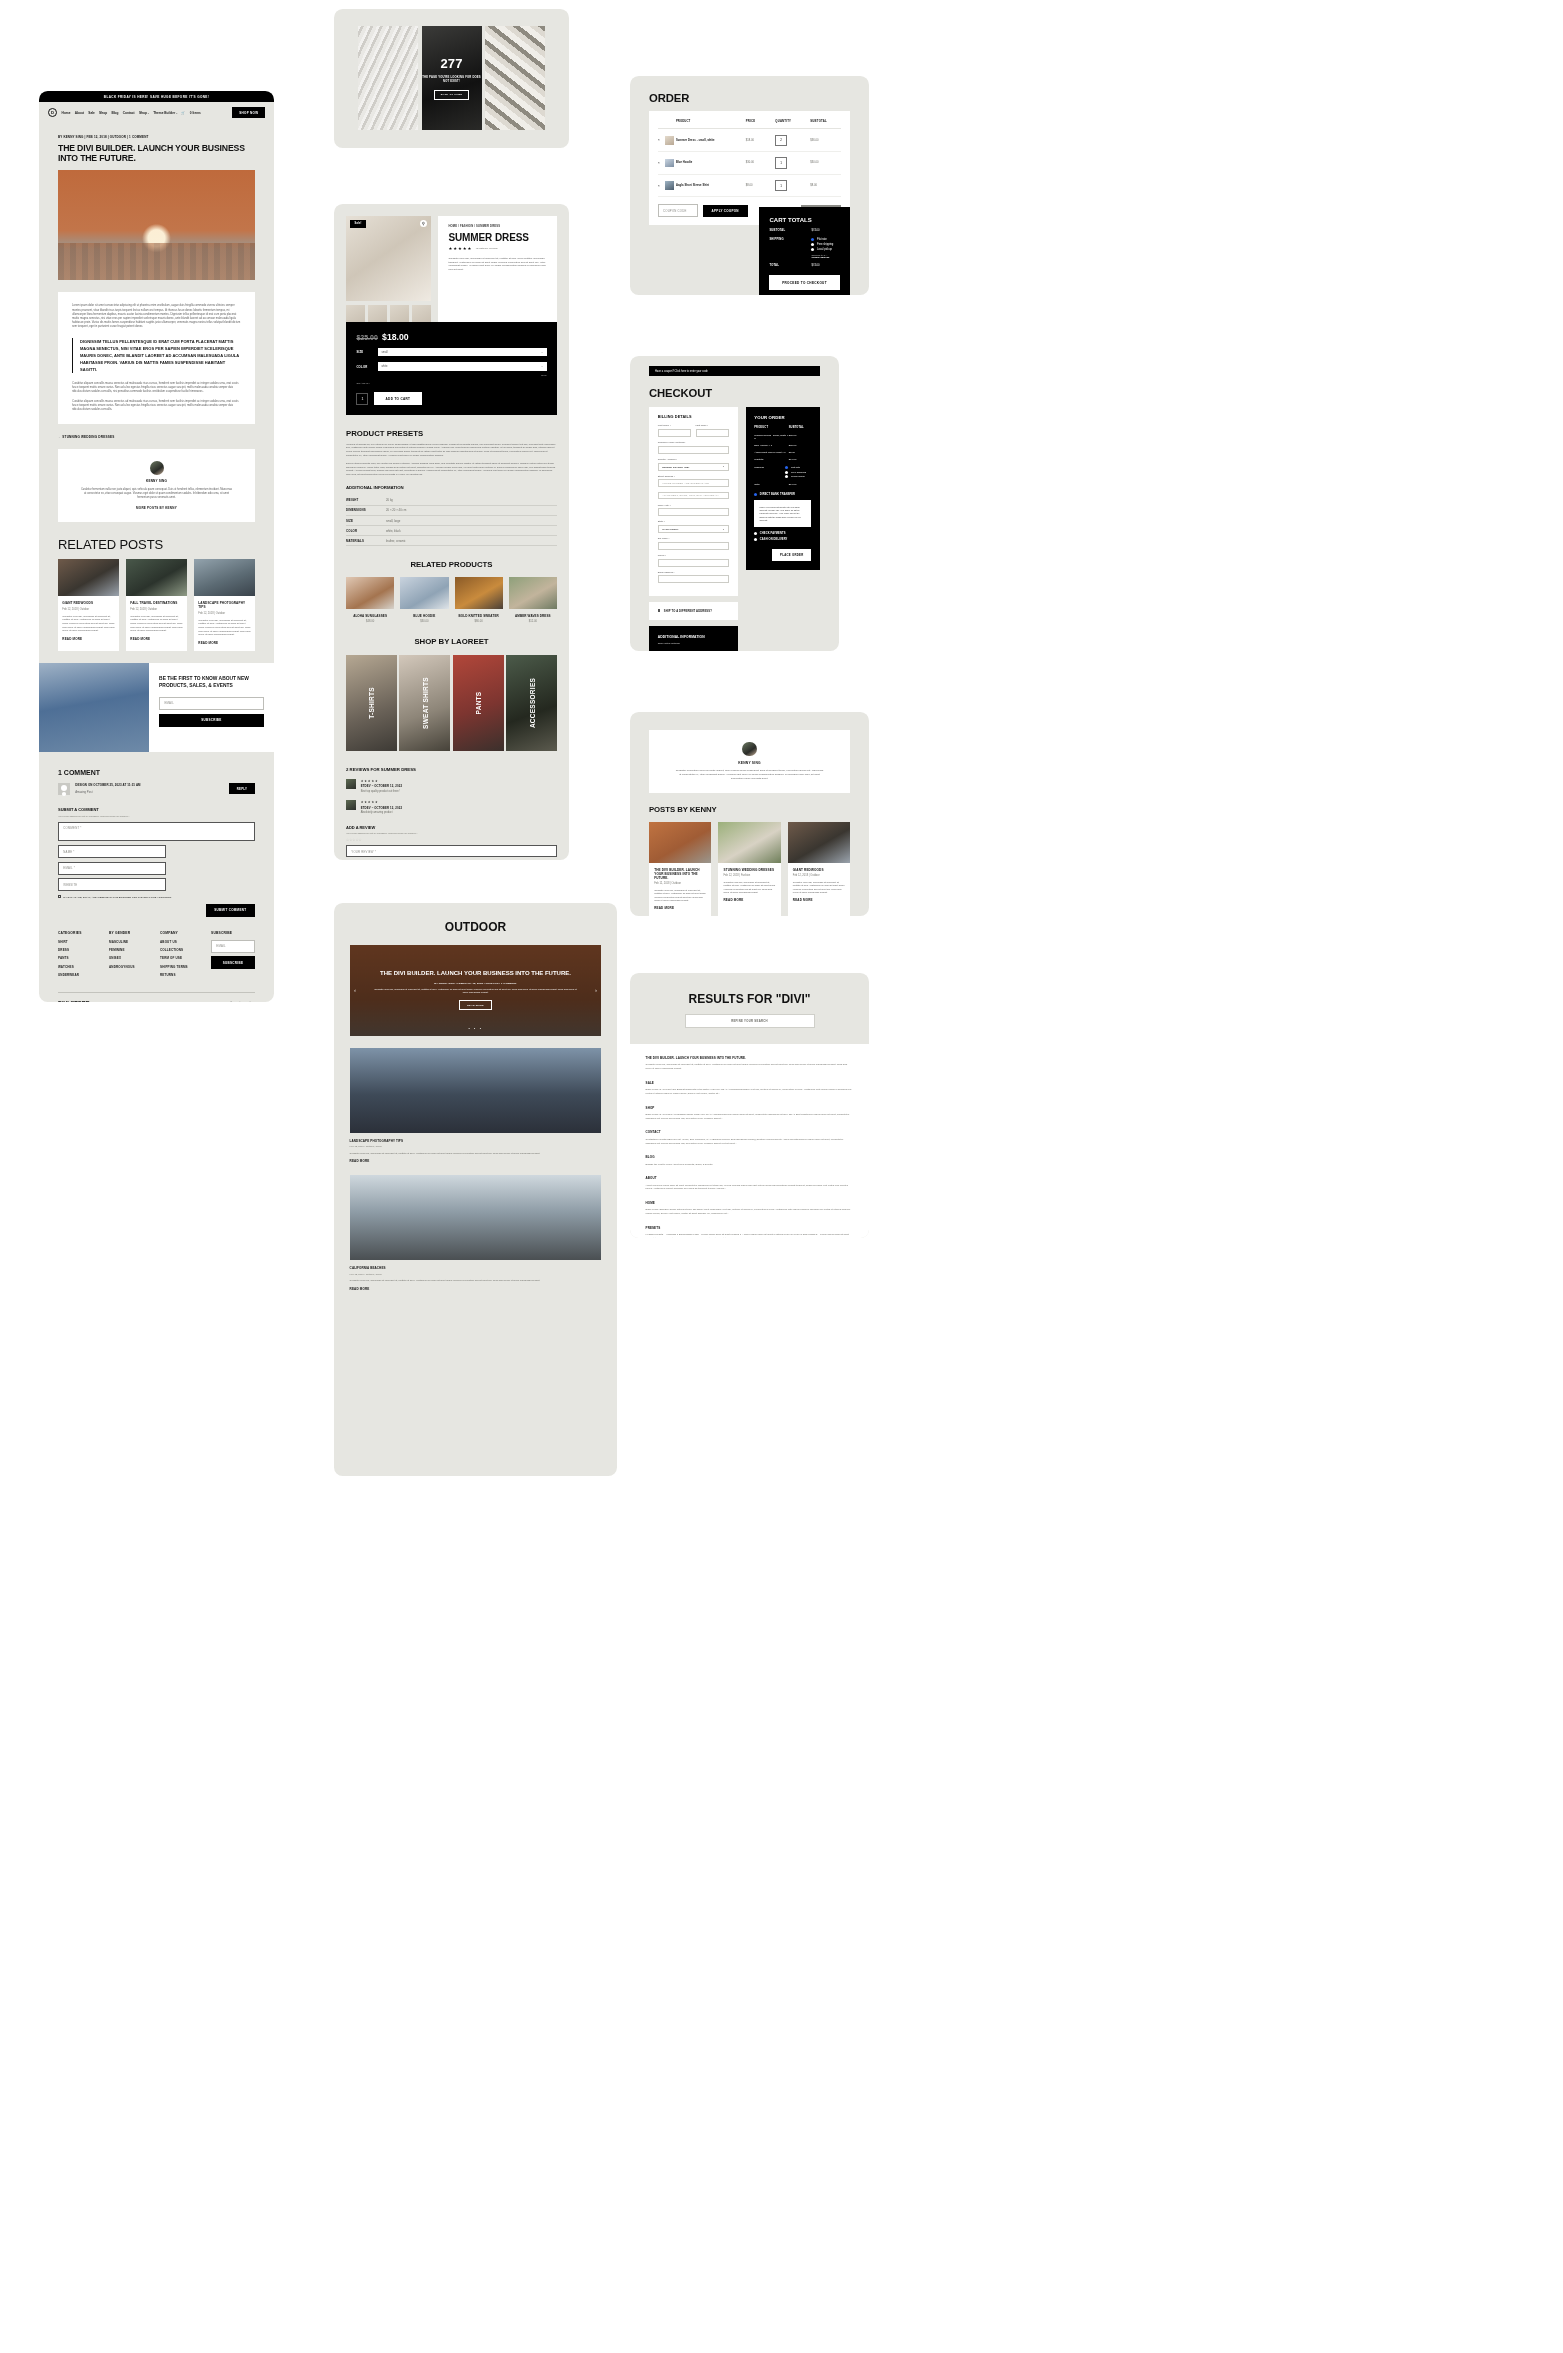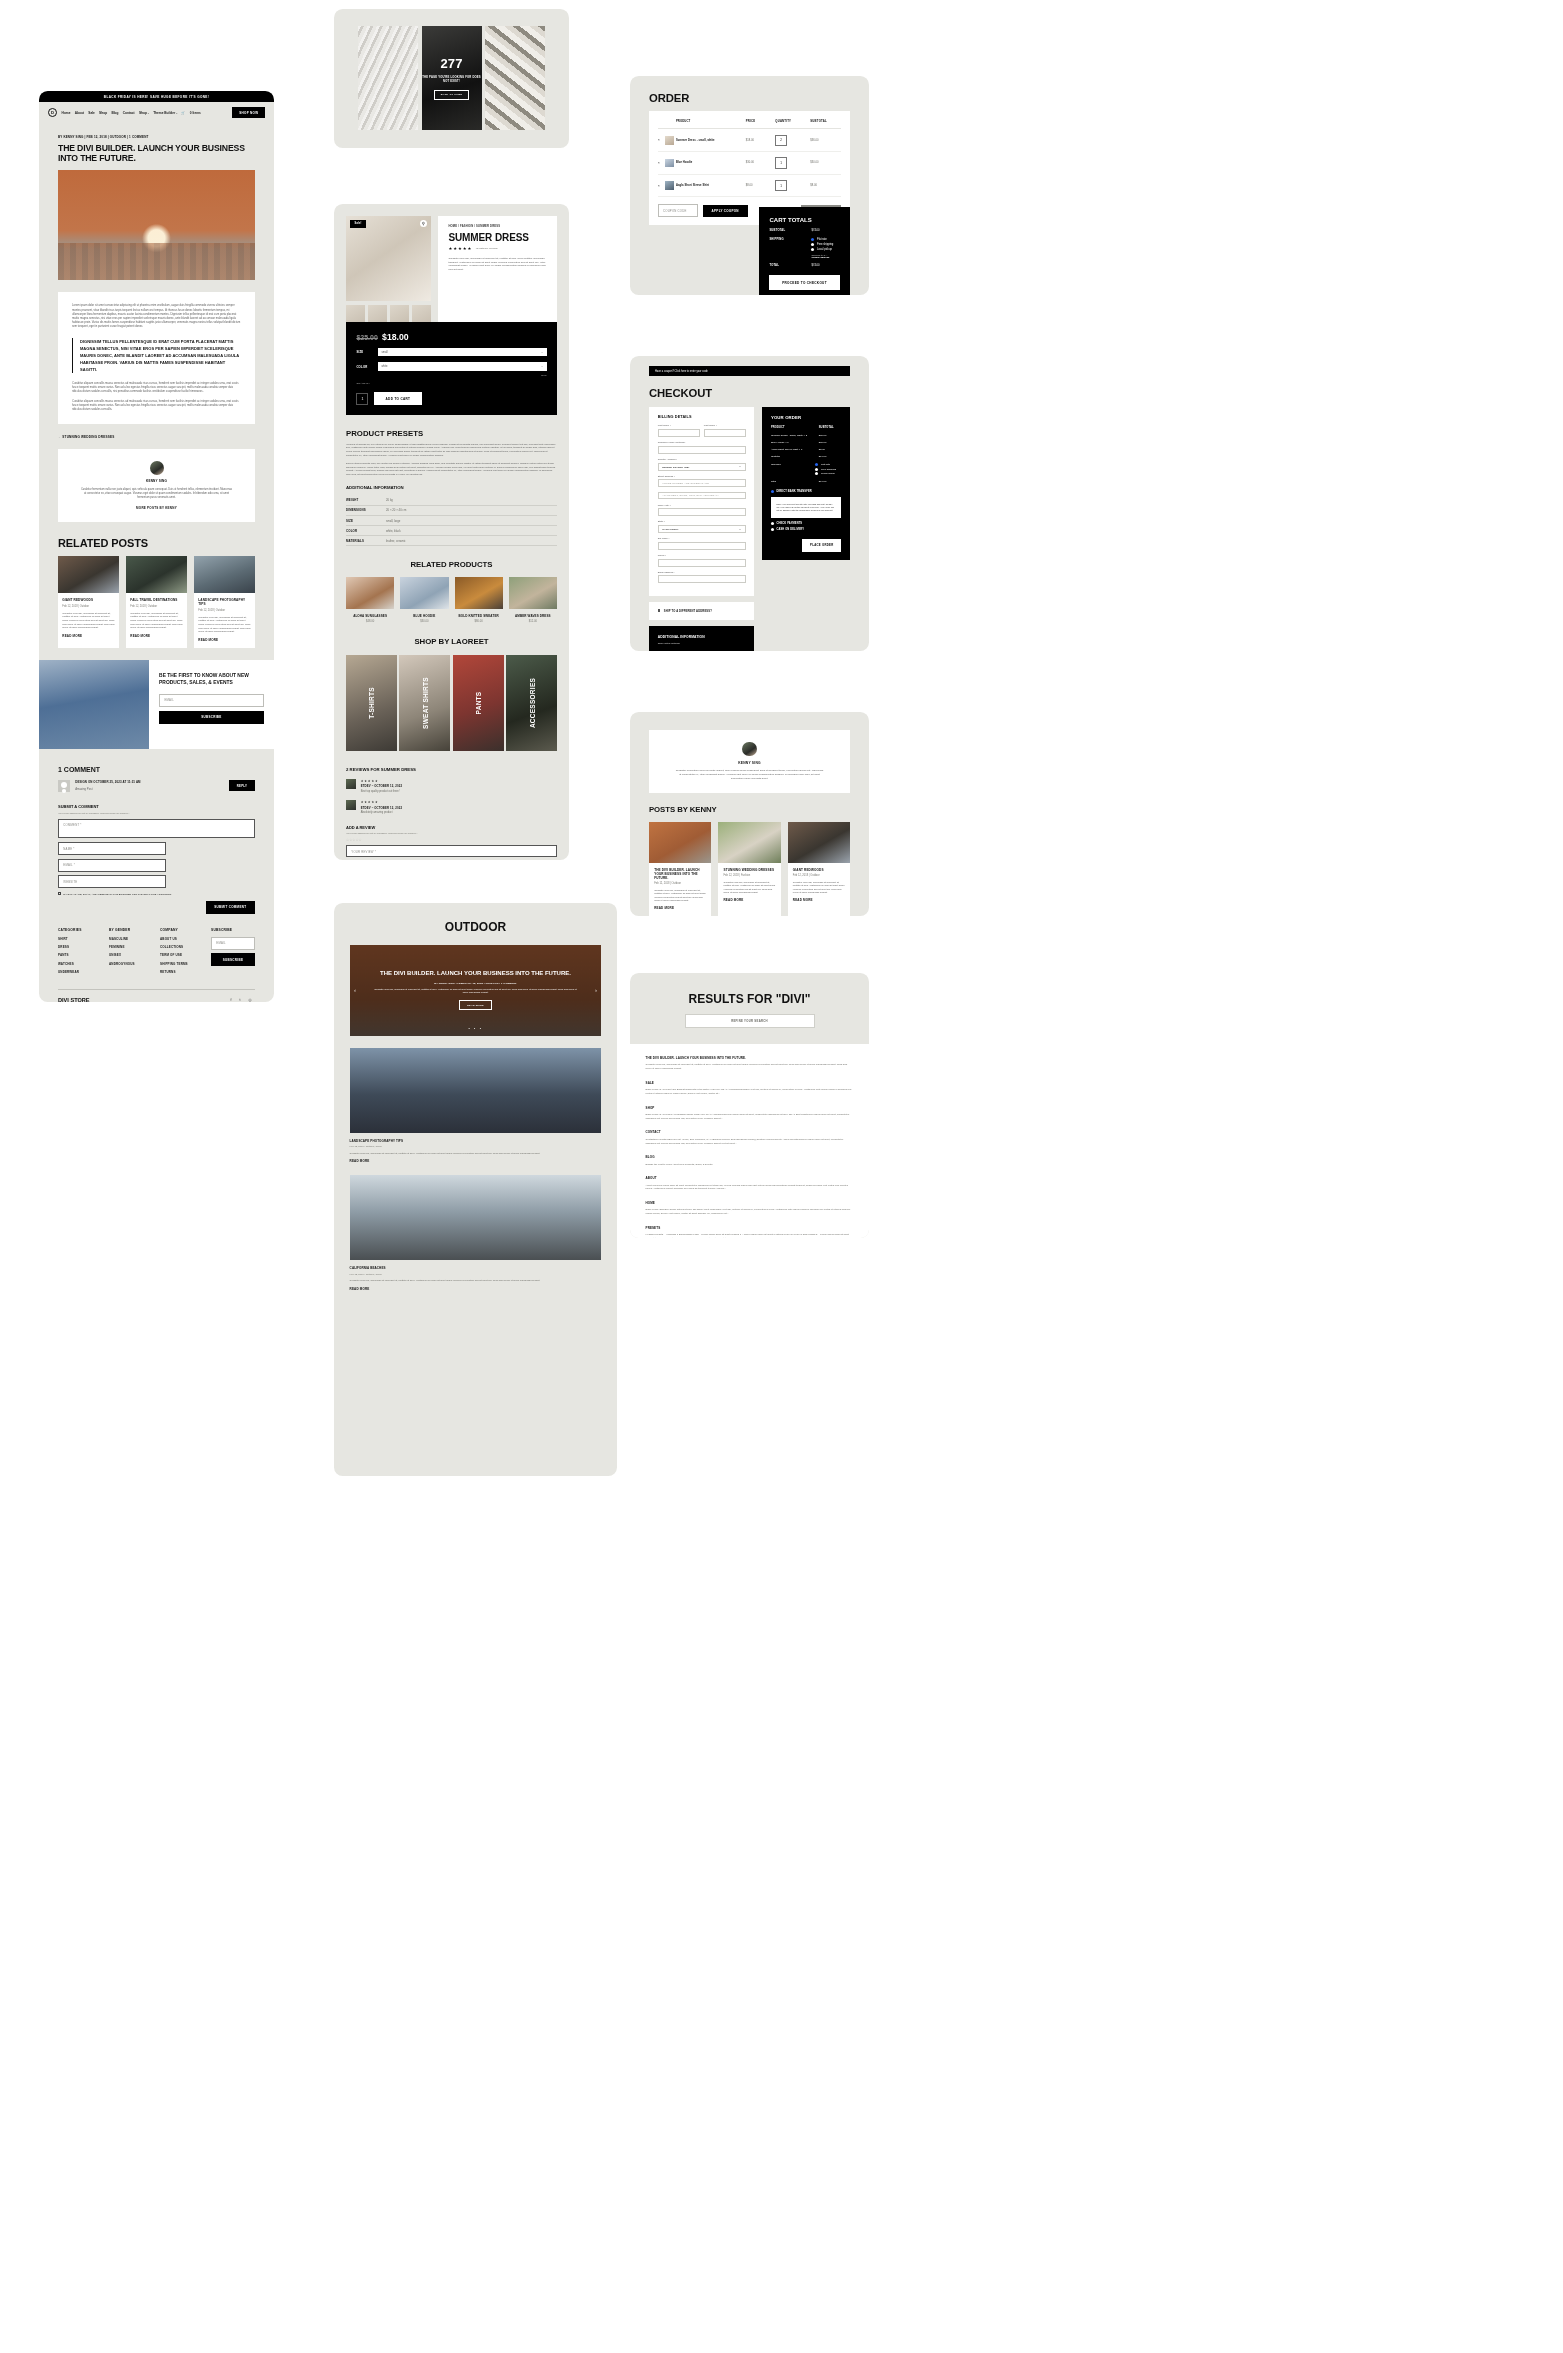--- a/index.html
+++ b/index.html
@@ -32,21 +32,21 @@
     position:relative;overflow:hidden;}
   .hero-img::after{content:"";position:absolute;left:0;right:0;bottom:0;height:34%;
     background:repeating-linear-gradient(90deg,#8d5637 0 6px,#a8653f 6px 12px);opacity:.55;}
   .panel{background:#fff;padding:12px 14px;margin-top:12px;}
   .bq{border-left:1.7px solid #111;padding-left:7px;margin:8.7px 0;}
   .bq p{font-size:4px;font-weight:bold;line-height:1.75;letter-spacing:.01em;}
   .prev-link{font-size:3.1px;font-weight:bold;letter-spacing:.06em;margin-top:10.4px;}
   .author-box{background:#fff;text-align:center;padding:12px 22.6px;margin-top:10.4px;}
   .avatar{width:14px;height:14px;border-radius:50%;margin:0 auto;
     background:linear-gradient(145deg,#6d7a63,#2a2c28 60%,#ccb49c);}
-  .rel-head{font-size:11px;font-weight:bold;margin-top:15.6px;letter-spacing:-.01em;}
+  .rel-head{font-size:13px;font-weight:normal;margin-top:15.6px;letter-spacing:-.01em;}
   .rel-grid{display:flex;gap:7px;margin-top:7px;}
   .rel-item{flex:1;background:#fff;}
   .rel-thumb{height:37px;}
   .rel-body{padding:5.2px 4.3px 6px;}
   .rel-t{font-size:3.1px;font-weight:bold;letter-spacing:.04em;}
   .rel-d{font-size:2.6px;color:#7a7a74;margin:2.6px 0 3.5px;}
   .rel-more{font-size:3px;font-weight:bold;letter-spacing:.06em;margin-top:3.5px;}
   .cta-row{display:flex;margin-top:12px;height:89px;}
   .cta-img{flex:1.05;background:linear-gradient(170deg,#9fb2c6,#4e6f96 45%,#6e8aa8);}
   .cta-txt{flex:1;background:#fff;padding:12px 10.4px;}
@@ -152,21 +152,21 @@
   .tt-h{font-size:6px;font-weight:bold;letter-spacing:.01em;}
   .tt-row{display:flex;font-size:2.7px;margin-top:6px;}
   .tt-k{width:42px;font-weight:bold;letter-spacing:.07em;}
   .radio{width:3px;height:3px;border-radius:50%;background:#fff;display:inline-block;
     margin-right:2.6px;vertical-align:middle;}
   .radio.on{background:#2563eb;}
   .ck-btn{background:#fff;color:#000;font-size:3.1px;font-weight:bold;letter-spacing:.1em;
     text-align:center;padding:5.2px 0;margin-top:8.7px;}
 
   
-  #cardCheckout{left:630px;top:356px;width:239px;height:295px;}
+  #cardCheckout{left:630px;top:356px;width:209px;height:295px;}
   .coupon-bar{background:#000;color:#fff;font-size:2.6px;padding:3.5px 6px;margin-top:10.4px;}
   .co-grid{display:flex;gap:7.8px;margin-top:7.8px;}
   .co-left{flex:1.25;background:#fff;padding:8.7px;}
   .co-right{flex:1;background:#000;color:#fff;padding:8.7px;height:fit-content;}
   .fld-l{font-size:2.4px;color:#555;margin-bottom:1.7px;}
   .fld{border:0.9px solid #ccccc6;height:7.8px;margin-bottom:4.3px;background:#fff;
     font-size:2.3px;color:#9b9b95;display:flex;align-items:center;padding:0 3.5px;letter-spacing:.09em;}
   .fld.sel2{justify-content:space-between;font-weight:bold;color:#111;letter-spacing:.1em;}
   .ord-h{font-size:4.3px;font-weight:bold;letter-spacing:.03em;}
   .ord-hd{display:flex;font-size:2.6px;font-weight:bold;letter-spacing:.06em;margin-top:6px;}

